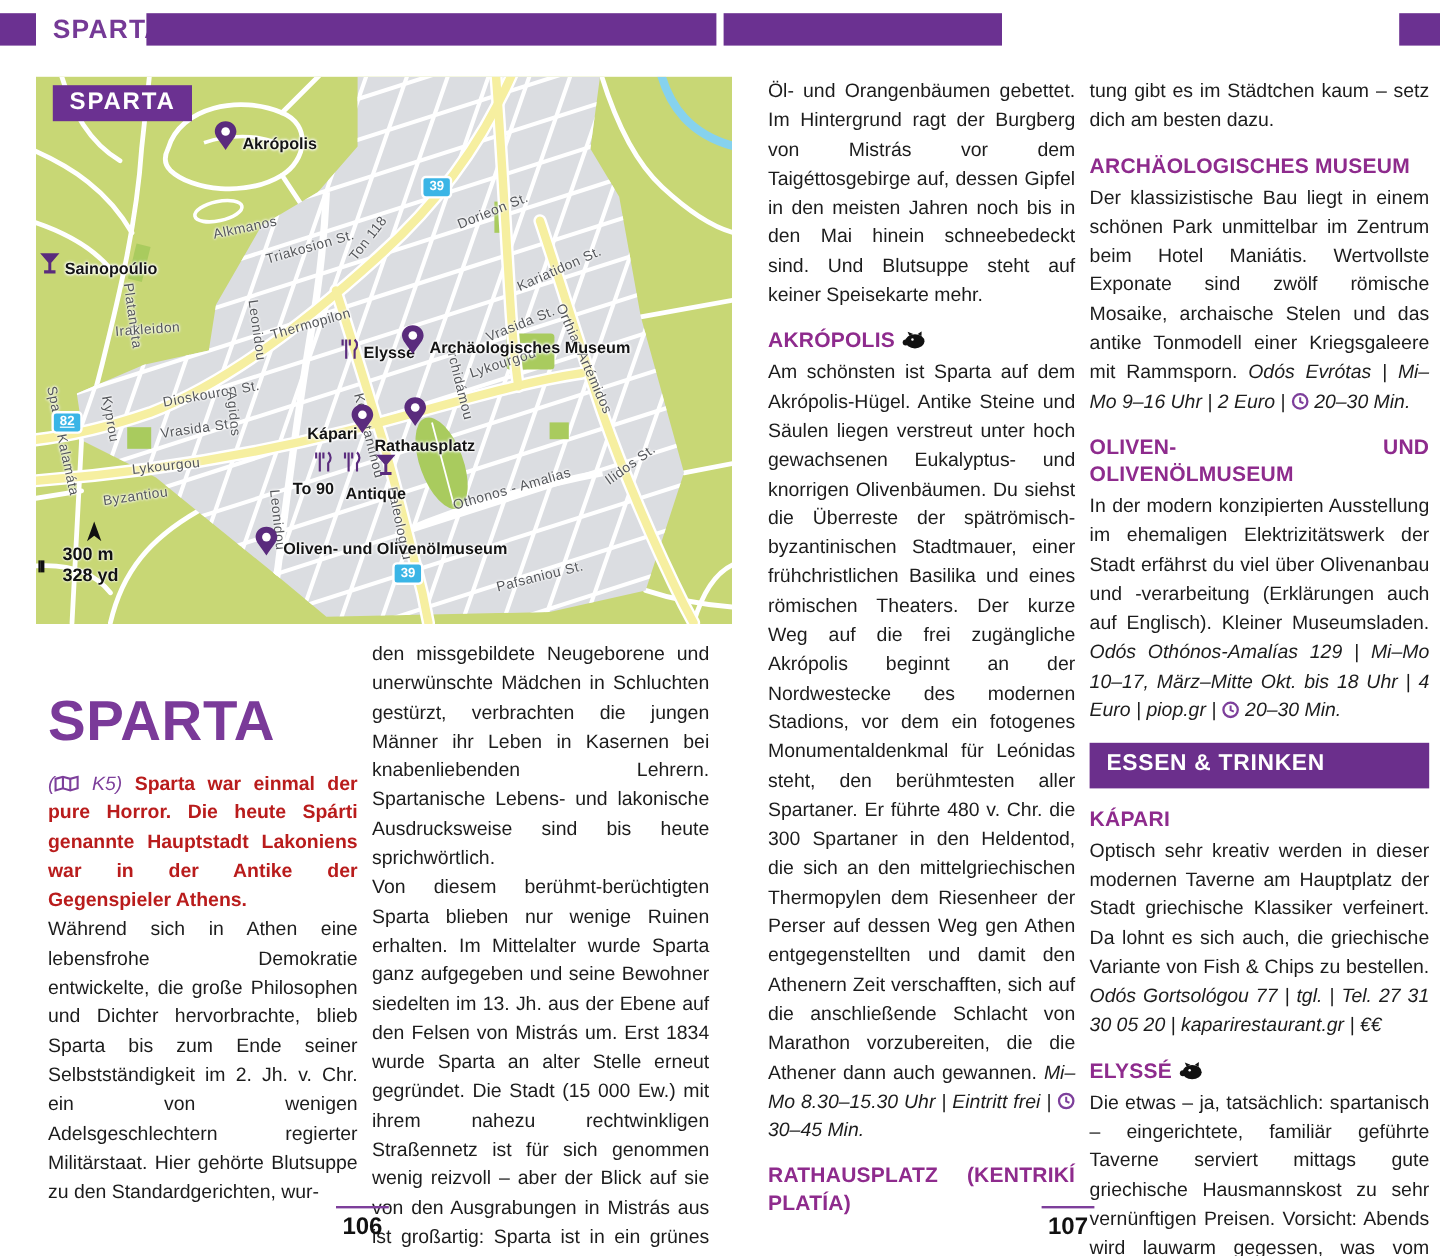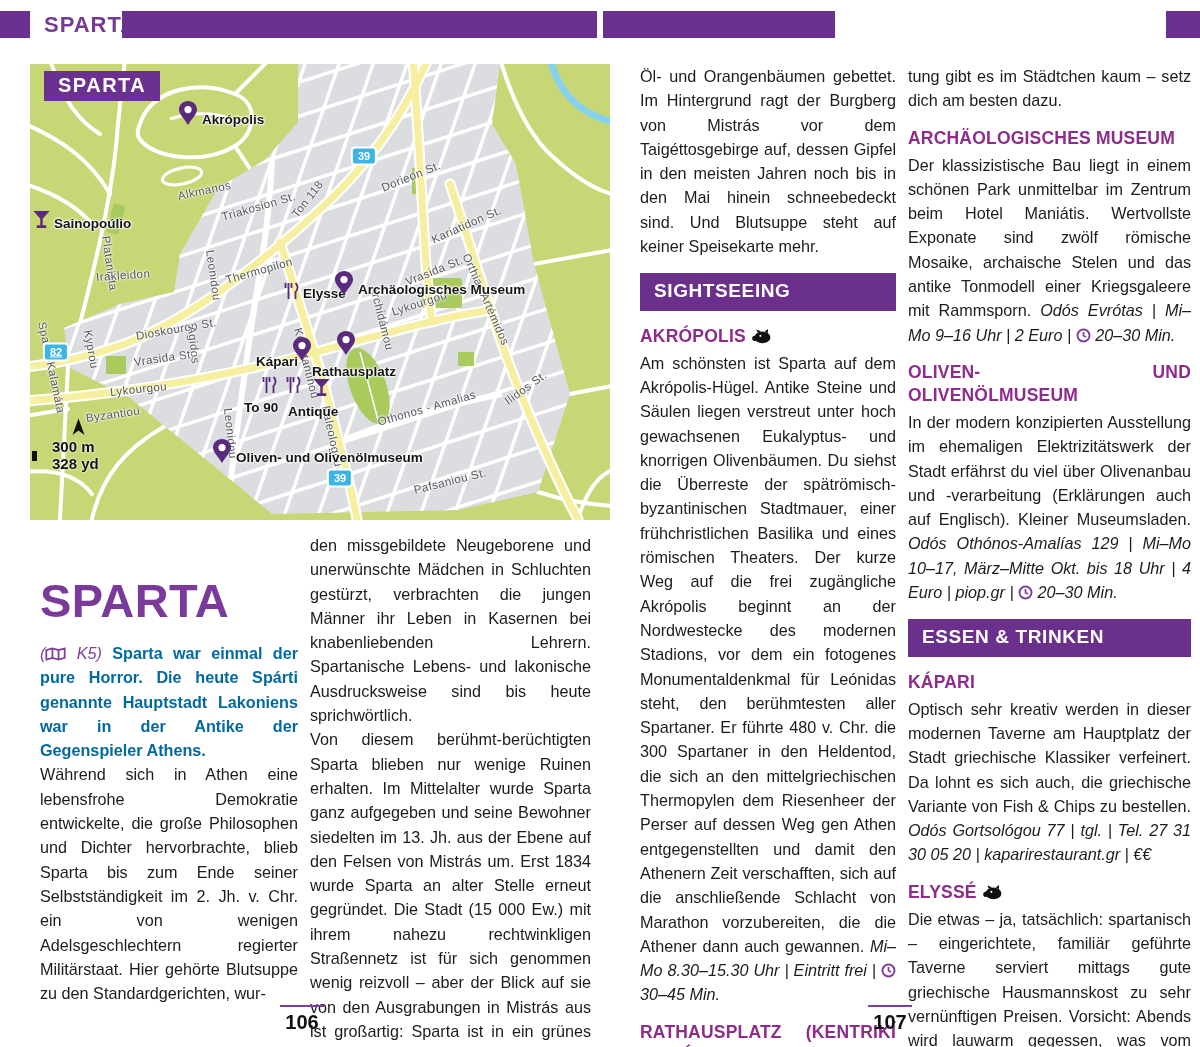--- a/index.html
+++ b/index.html
@@ -20,37 +20,37 @@
   #map svg{position:absolute;left:0;top:0;}
   .map-title{position:absolute;left:14px;top:7px;background:#6b3191;color:#fff;font-weight:bold;
              font-size:20px;letter-spacing:1.5px;padding:3px 14px 4px;}
   .street-label{position:absolute;font-size:11.5px;color:#54565a;white-space:nowrap;letter-spacing:.45px;
                 transform-origin:0 50%;text-shadow:0 0 2px #fff,0 0 2px #fff,0 0 3px #fff;}
   .poi-label{position:absolute;font-weight:bold;font-size:13.5px;color:#141414;white-space:nowrap;
              text-shadow:0 0 2px #fff,0 0 2px #fff,0 0 3px #fff,0 0 3px #fff;}
   .poi-icon{position:absolute;line-height:0;}
   .road-badge{position:absolute;transform:translate(-50%,-50%);background:#3ab5e6;color:#fff;
               font-weight:bold;font-size:11px;padding:1px 5px;border:2px solid #fff;border-radius:4px;line-height:13px;}
-  .mapscale{position:absolute;left:4px;top:374px;width:120px;}
+  .mapscale{position:absolute;left:4px;top:390px;width:120px;}
   .mapscale .metric,.mapscale .imperial{display:block;font-weight:bold;font-size:15px;color:#111;
        text-shadow:0 0 2px #fff,0 0 2px #fff;margin-left:18px;}
   .scale-line{position:relative;width:86px;height:0;border-top:2.5px solid #111;margin:3px 0 3px 0;}
   .scale-line::before,.scale-line::after{content:"";position:absolute;top:-6px;width:2.5px;height:10px;background:#111;}
   .scale-line::before{left:0;} .scale-line::after{right:0;}
   .compass{position:absolute;left:38px;top:-20px;}
   
   .col{position:absolute;font-size:16.2px;line-height:24.3px;text-align:justify;}
   #col1{left:40px;top:533px;width:258px;}
   #col2{left:310px;top:533px;width:281px;}
   #col3{left:640px;top:64px;width:256px;}
   #col4{left:908px;top:64px;width:283px;}
   .col p{margin:0;}
   .big-title{color:#7a3a99;font-size:47px;font-weight:800;letter-spacing:.5px;margin:44px 0 17px;line-height:1;}
   .lead{margin-bottom:0;}
-  .run-b{font-weight:bold;color:#0369a1;}
+  .run-b{font-weight:bold;color:#b91c1c;}
   .run-i{font-style:italic;}
   .run-ref{color:#7d3f9b;font-style:italic;}
   .section-bar{background:#6b2f8c;color:#fff;font-weight:bold;font-size:19px;letter-spacing:.6px;
                padding:6px 10px 7px 14px;margin:15px 0 9px;}
   .entry-head{color:#8e2b8d;font-weight:bold;font-size:17.5px;letter-spacing:.2px;margin:14px 0 3px;line-height:23px;}
   .ic{display:inline-block;vertical-align:-2px;}
   
   .pagenum{position:absolute;top:1005px;width:60px;text-align:center;font-weight:bold;font-size:20px;color:#111;}
   .pagenum .pn-line{display:block;width:44px;height:0;border-top:2.5px solid #7d3f9b;margin:0 auto 4px;}
 </style>
@@ -304,21 +304,20 @@
     <p>Während sich in Athen eine lebensfrohe Demokratie entwickelte, die große Philosophen und Dichter hervorbrachte, blieb Sparta bis zum Ende seiner Selbstständigkeit im 2. Jh. v. Chr. ein von wenigen Adelsgeschlechtern regierter Militärstaat. Hier gehörte Blutsuppe zu den Standardgerichten, wur-</p>
   </div>
 
   <div class="col" id="col2">
     <p>den missgebildete Neugeborene und unerwünschte Mädchen in Schluchten gestürzt, verbrachten die jungen Männer ihr Leben in Kasernen bei knabenliebenden Lehrern. Spartanische Lebens- und lakonische Ausdrucksweise sind bis heute sprichwörtlich.</p>
     <p>Von diesem berühmt-berüchtigten Sparta blieben nur wenige Ruinen erhalten. Im Mittelalter wurde Sparta ganz aufgegeben und seine Bewohner siedelten im 13. Jh. aus der Ebene auf den Felsen von Mistrás um. Erst 1834 wurde Sparta an alter Stelle erneut gegründet. Die Stadt (15 000 Ew.) mit ihrem nahezu rechtwinkligen Straßennetz ist für sich genommen wenig reizvoll – aber der Blick auf sie von den Ausgrabungen in Mistrás aus ist großartig: Sparta ist in ein grünes Tal aus</p>
   </div>
 
   <div class="col" id="col3">
     <p>Öl- und Orangenbäumen gebettet. Im Hintergrund ragt der Burgberg von Mistrás vor dem Taigéttosgebirge auf, dessen Gipfel in den meisten Jahren noch bis in den Mai hinein schneebedeckt sind. Und Blutsuppe steht auf keiner Speisekarte mehr.</p>
-    <div class="section-bar">SIGHTSEEING</div>
     <div class="entry-head"><span class="run-n">AKRÓPOLIS </span><svg class="ic" width="21" height="15" viewBox="0 0 22 16">
           <g fill="#111">
             <ellipse cx="12" cy="9" rx="8.5" ry="6.3"></ellipse>
             <path d="M7 4 L5.5 0.5 L10.5 2.5 Z"></path>
             <path d="M14.5 2.5 L18 0 L17.8 4.5 Z"></path>
             <circle cx="3.8" cy="10" r="2.7"></circle>
           </g>
           <circle cx="9.8" cy="7.3" r="1.1" fill="#fff"></circle>
         </svg></div>
     <p><span class="run-n">Am schönsten ist Sparta auf dem Akrópolis-Hügel. Antike Steine und Säulen liegen verstreut unter hoch gewachsenen Eukalyptus- und knorrigen Olivenbäumen. Du siehst die Überreste der spätrömisch-byzantinischen Stadtmauer, einer frühchristlichen Basilika und eines römischen Theaters. Der kurze Weg auf die frei zugängliche Akrópolis beginnt an der Nordwestecke des modernen Stadions, vor dem ein fotogenes Monumentaldenkmal für Leónidas steht, den berühmtesten aller Spartaner. Er führte 480 v. Chr. die 300 Spartaner in den Heldentod, die sich an den mittelgriechischen Thermopylen dem Riesenheer der Perser auf dessen Weg gen Athen entgegenstellten und damit den Athenern Zeit verschafften, sich auf die anschließende Schlacht von Marathon vorzubereiten, die die Athener dann auch gewannen. </span><span class="run-i">Mi–Mo 8.30–15.30 Uhr | Eintritt frei | </span><svg class="ic" width="15" height="15" viewBox="0 0 15 15">

